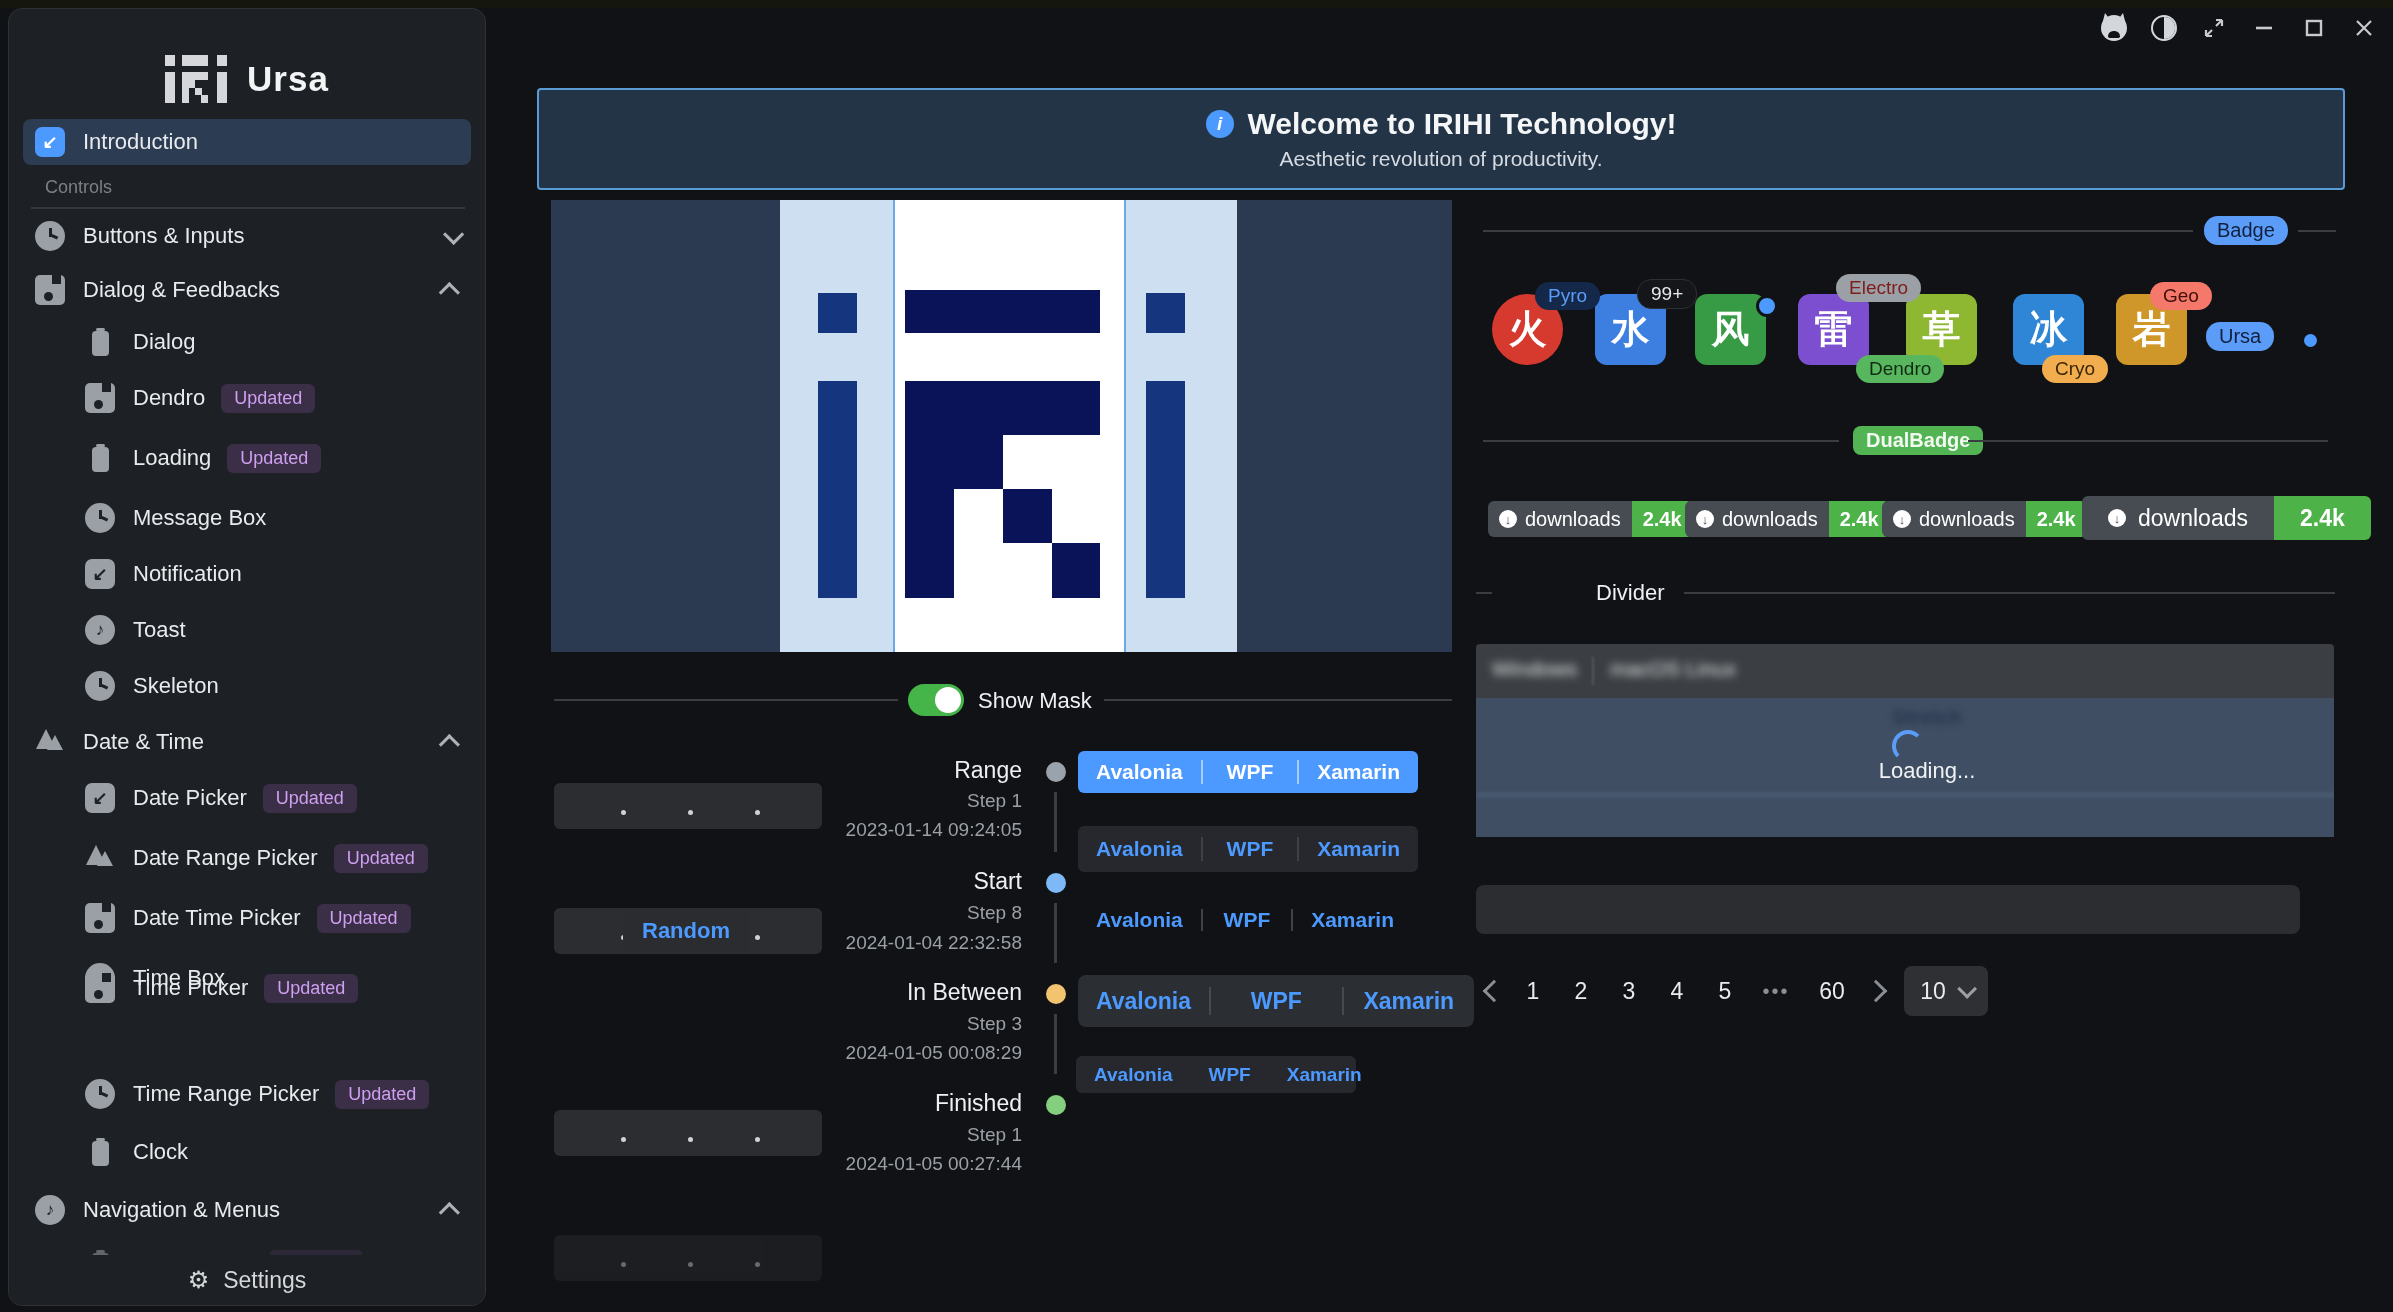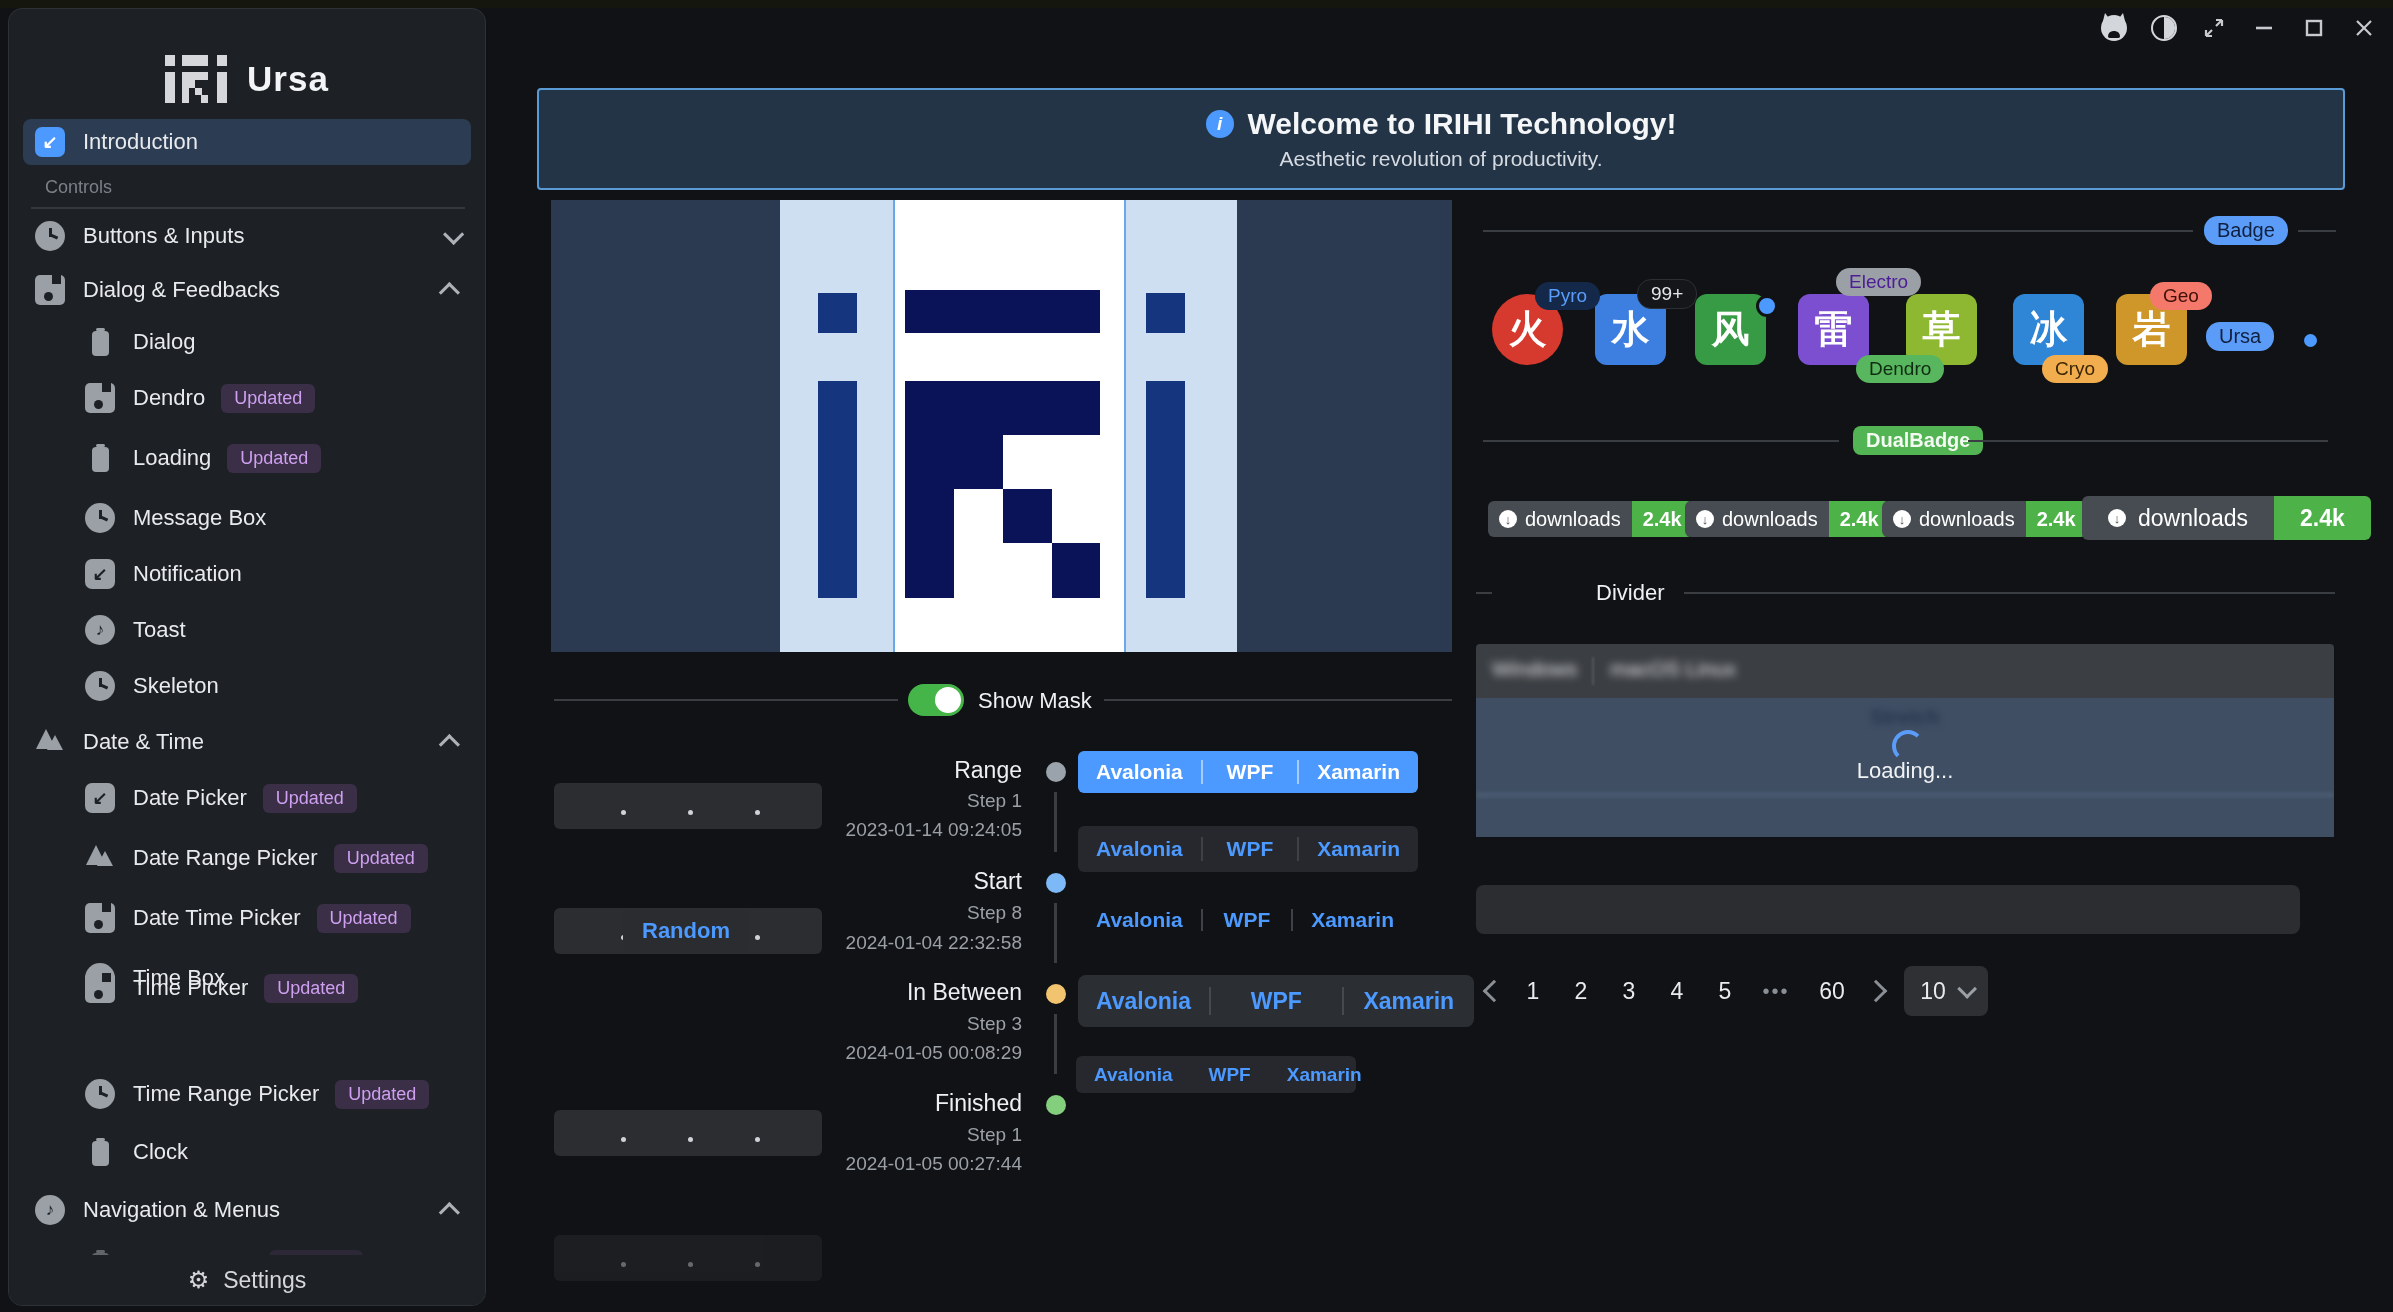--- a/index.html
+++ b/index.html
@@ -114,21 +114,21 @@
   .dl .l{background:#474c52;color:#fff;display:flex;align-items:center;gap:8px;padding:0 11px;}
   .dl .r{background:#4db248;color:#fff;font-weight:bold;display:flex;align-items:center;padding:0 11px;}
   .dl-ic{width:18px;height:18px;border-radius:50%;background:#fff;color:#474c52;display:flex;
          align-items:center;justify-content:center;font-size:13px;font-weight:bold;}
   .dl.big{height:44px;font-size:23px;} .dl.big .l{padding:0 26px;gap:12px;} .dl.big .r{padding:0 26px;}
   
   .loadpanel{left:1476px;top:644px;width:858px;height:206px;border-radius:4px;overflow:hidden;}
   .loadtabs{position:absolute;left:0;top:0;width:100%;height:54px;background:#3b3e42;}
   .loadtabs .t{position:absolute;top:13px;font-size:21px;color:#e8eaed;filter:blur(4px);}
   .loadtabs .vsep{position:absolute;left:116px;top:13px;width:2px;height:28px;background:#55585c;filter:blur(1px);}
-  .loadbody{position:absolute;left:0;top:54px;width:100%;height:139px;background:#3f4e63;}
+  .loadbody{position:absolute;left:0;top:54px;width:100%;height:139px;background:#3f4e63;padding-left:44px;}
   .loadbody .rowline{position:absolute;left:0;top:96px;width:100%;height:2px;background:#5a6d85;filter:blur(2px);}
   .stretch{position:absolute;left:0;top:8px;width:100%;text-align:center;font-size:20px;font-weight:bold;
            color:#27364d;filter:blur(3px);}
   .spinner{position:absolute;left:416px;top:32px;width:24px;height:24px;border-radius:50%;
            border:4px solid transparent;border-top-color:#5b9cf8;border-left-color:#5b9cf8;
            animation:spin 1s linear infinite;}
   @keyframes spin{to{transform:rotate(360deg);}}
   .loadtext{position:absolute;left:0;top:60px;width:100%;text-align:center;font-size:22px;color:#f0f2f4;}
   .emptybox{left:1476px;top:885px;width:824px;height:49px;background:#2b2d31;border-radius:8px;}
   
@@ -444,21 +444,21 @@
   <div class="abs tile" style="left:2013px;top:294px;background:#2f86d6;">
       <span>冰</span>
     </div>
   <div class="abs tile" style="left:2116px;top:294px;background:#cf9629;">
       <span>岩</span>
     </div>
 
   <div class="abs pill" style="left:1535px;top:282px;background:#142849;color:#5a9cf8;">Pyro</div>
   <div class="abs pill" style="left:1637px;top:279px;background:#151619;color:#e4e6e9;border:1px solid #2c2f34;">99+</div>
   <div class="abs dot-badge" style="left:1756px;top:295px;width:16px;height:16px;border:3px solid #111215;"></div>
-  <div class="abs pill" style="left:1836px;top:268px;background:#9aa0a6;color:#4c1d95;">Electro</div>
+  <div class="abs pill" style="left:1836px;top:274px;background:#9aa0a6;color:#7f1d1d;">Electro</div>
   <div class="abs pill" style="left:1856px;top:355px;background:#58b75e;color:#0f2b12;">Dendro</div>
   <div class="abs pill" style="left:2042px;top:355px;background:#f2ae4e;color:#3c2604;">Cryo</div>
   <div class="abs pill" style="left:2150px;top:282px;background:#f4796b;color:#401008;">Geo</div>
 
   <div class="abs pill" style="left:2206px;top:322px;background:#5b9cf8;color:#10203f;font-size:20px;">Ursa</div>
   <div class="abs dot-badge" style="left:2304px;top:334px;width:13px;height:13px;"></div>
 
   <div class="abs hrule" style="left:1483px;top:440px;width:356px;"></div>
   <div class="abs pill" style="left:1853px;top:426px;background:#53b453;color:#f2faf2;font-size:20px;font-weight:bold;border-radius:8px;">DualBadge</div>
   <div class="abs hrule" style="left:1968px;top:440px;width:360px;"></div>

